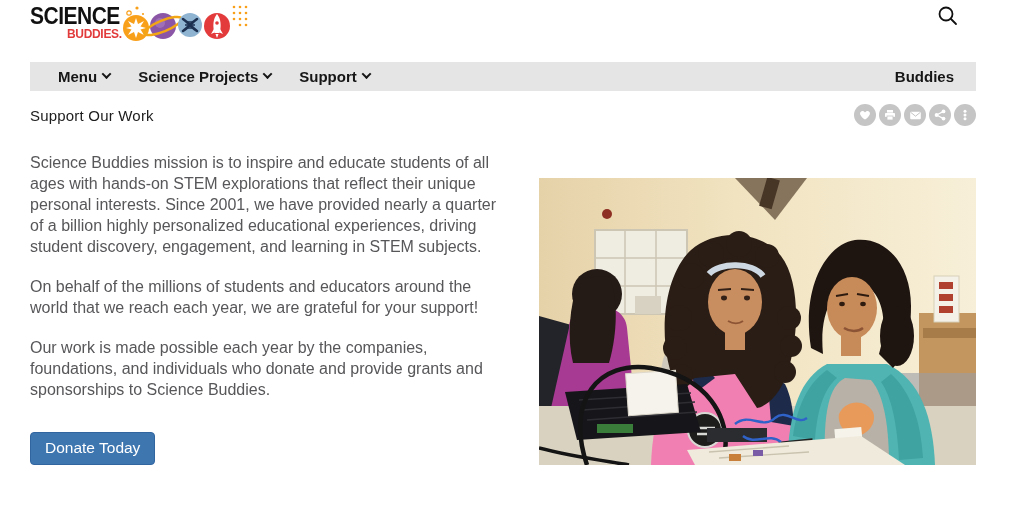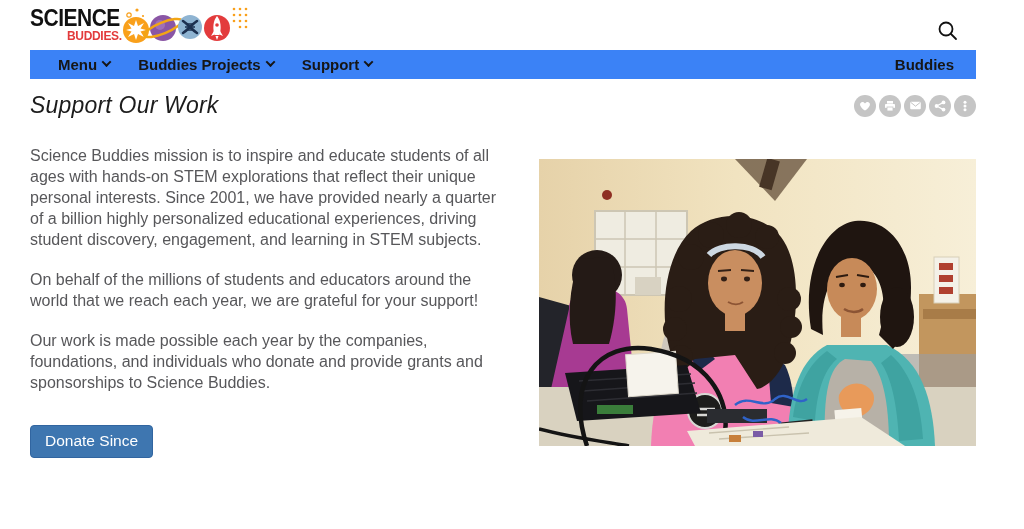--- a/index.html
+++ b/index.html
@@ -2,50 +2,50 @@
 <html><head>
 <meta charset="utf-8">
 <style>
   * { margin:0; padding:0; box-sizing:border-box; }
   html,body { width:1024px; height:529px; background:#fff; overflow:hidden;
               font-family:"Liberation Sans", sans-serif; }
 
   .container { margin:0 48px 0 30px; }
 
   
-  .header { height:50px; display:flex; align-items:flex-end; justify-content:space-between; }
+  .header { height:62px; display:flex; align-items:flex-start; justify-content:space-between; }
   .logo { display:flex; align-items:flex-start; cursor:pointer; padding-top:4px; }
   .logo-text { display:flex; flex-direction:column; align-items:flex-end; line-height:1; }
   .logo-science { font-size:21px; font-weight:800; letter-spacing:-0.5px; color:#111;
                   transform:scaleY(1.12); transform-origin:top left; }
   .logo-buddies { font-size:12px; font-weight:800; letter-spacing:-0.3px; color:#E23B3C;
                   margin-top:3px; margin-right:-2px; }
   .logo-icons { margin-left:2px; margin-top:0; }
   .search-btn { background:none; border:none; cursor:pointer; padding:4px; margin-right:12px; }
 
   
-  .nav { height:29px; background:#3b82f6; display:flex; align-items:center;
+  .nav { height:29px; background:#e5e5e5; display:flex; align-items:center;
          justify-content:space-between; padding:0 10px 0 14px; }
   .nav-group { display:flex; align-items:center; }
   .nav-item { display:flex; align-items:center; font-size:15px; font-weight:bold;
               color:#161616; padding:0 14px; cursor:pointer; white-space:nowrap; }
   .chev { width:7px; height:7px; border-right:2px solid #161616; border-bottom:2px solid #161616;
           transform:rotate(45deg) translate(-1px,-1px); margin-left:6px; margin-top:-3px; }
   .nav-right .nav-item { padding:0 12px; }
   .user-ic { margin-left:6px; display:inline-flex; }
 
   
   .title-row { display:flex; align-items:center; justify-content:space-between; margin-top:13px; }
-  .page-title { font-size:23px; font-weight:500; color:#1C1C1C; letter-spacing:0.2px;font-style:italic; }
+  .page-title { font-size:15px; font-weight:500; color:#1C1C1C; letter-spacing:0.2px; }
   .share-icons { display:flex; gap:3px; }
   .share-btn { width:22px; height:22px; border-radius:50%; background:#C5C5C5; border:none;
                display:flex; align-items:center; justify-content:center; cursor:pointer; padding:0; }
 
   
-  .content { display:flex; margin-top:27px; align-items:center; }
+  .content { display:flex; margin-top:27px; align-items:flex-end; }
   .text-col { width:478px; }
   .text-col p { font-size:16px; line-height:1.31; color:#57575A; margin-bottom:19px; }
   .photo { margin-left:auto; width:437px; height:287px; display:block; margin-top:2px; }
 
   .cta { margin-top:12px; background:#3E76B0; border:1px solid #3165A0; border-radius:4px;
          color:#fff; font-size:15.5px; font-family:"Liberation Sans",sans-serif;
          padding:6px 14px 7px; cursor:pointer; }
 </style>
 </head>
 <body>
@@ -110,21 +110,21 @@
   </button>
 </div>
 
 <nav class="nav container">
   <div class="nav-group">
     <div class="nav-item">
       <span>Menu</span>
       <span class="chev"></span>
     </div>
     <div class="nav-item">
-      <span>Buddies Projects</span>
+      <span>Science Projects</span>
       <span class="chev"></span>
     </div>
     <div class="nav-item">
       <span>Support</span>
       <span class="chev"></span>
     </div>
   </div>
   <div class="nav-group nav-right">
     <div class="nav-item">
       <span>Buddies</span>
@@ -169,21 +169,21 @@
       </svg>
     </button>
   </div>
 </div>
 
 <div class="content container">
   <div class="text-col">
     <p>Science Buddies mission is to inspire and educate students of all ages with hands-on STEM explorations that reflect their unique personal interests. Since 2001, we have provided nearly a quarter of a billion highly personalized educational experiences, driving student discovery, engagement, and learning in STEM subjects.</p>
     <p>On behalf of the millions of students and educators around the world that we reach each year, we are grateful for your support!</p>
     <p>Our work is made possible each year by the companies, foundations, and individuals who donate and provide grants and sponsorships to Science Buddies.</p>
-    <button class="cta">Donate Since</button>
+    <button class="cta">Donate Today</button>
   </div>
 
   <svg class="photo" viewBox="0 0 437 287" role="img" aria-label="Two students looking together at a computer screen during a hands-on STEM electronics activity in a classroom">
     <defs>
       <linearGradient id="wall" x1="0" y1="0" x2="1" y2="0">
         <stop offset="0" stop-color="#e6d2a9"></stop>
         <stop offset="0.45" stop-color="#f1e3c0"></stop>
         <stop offset="1" stop-color="#f7efd8"></stop>
       </linearGradient>
     </defs>

